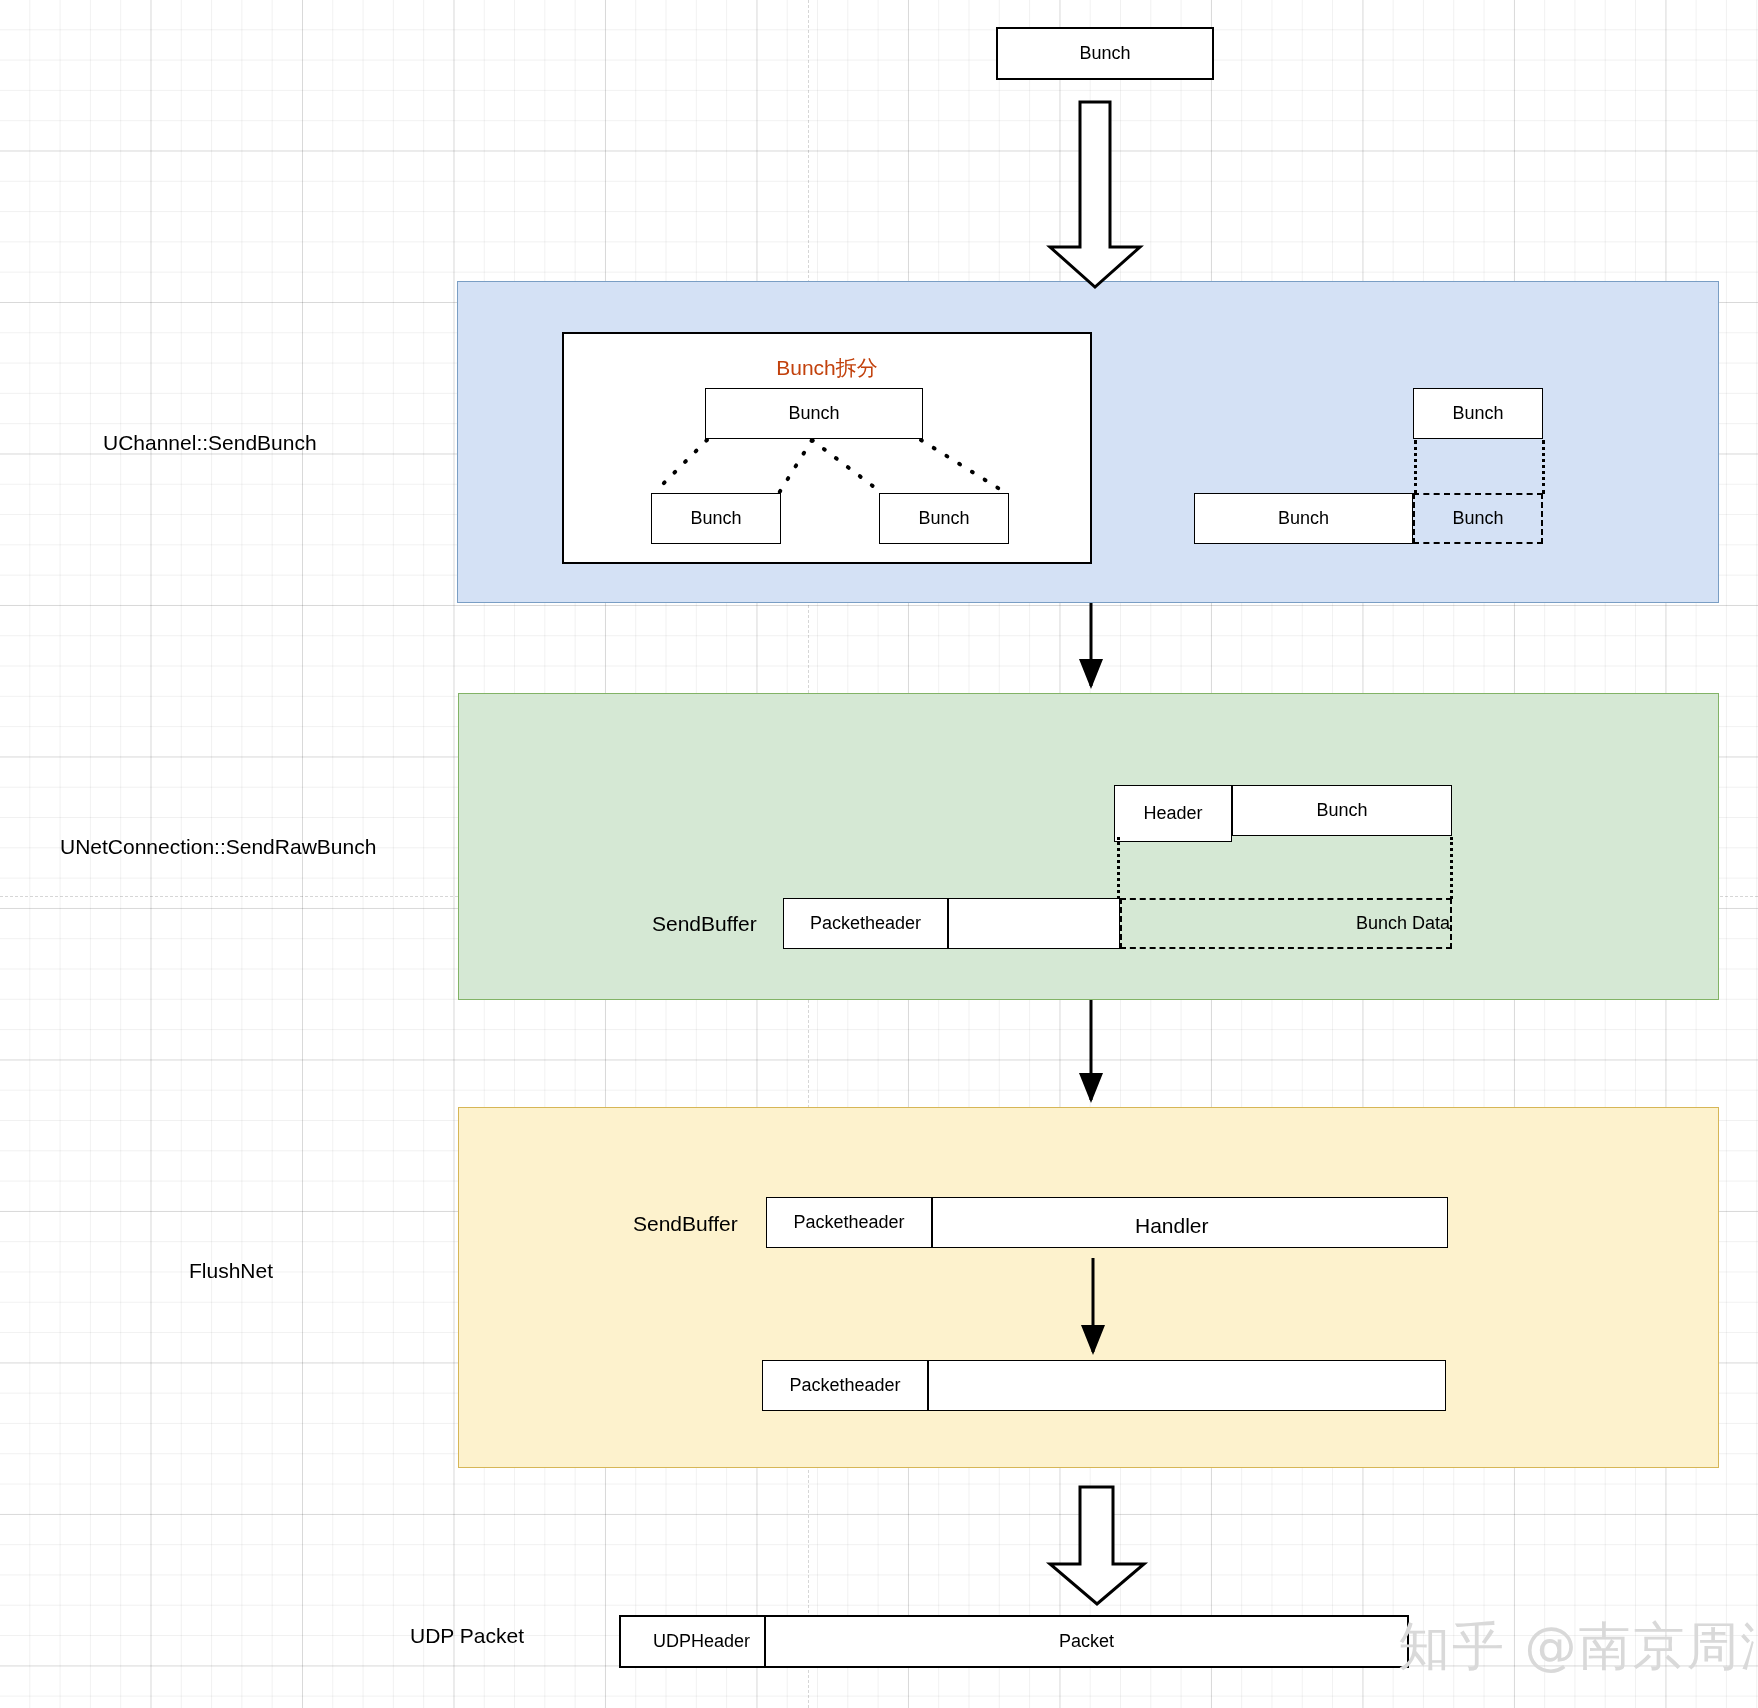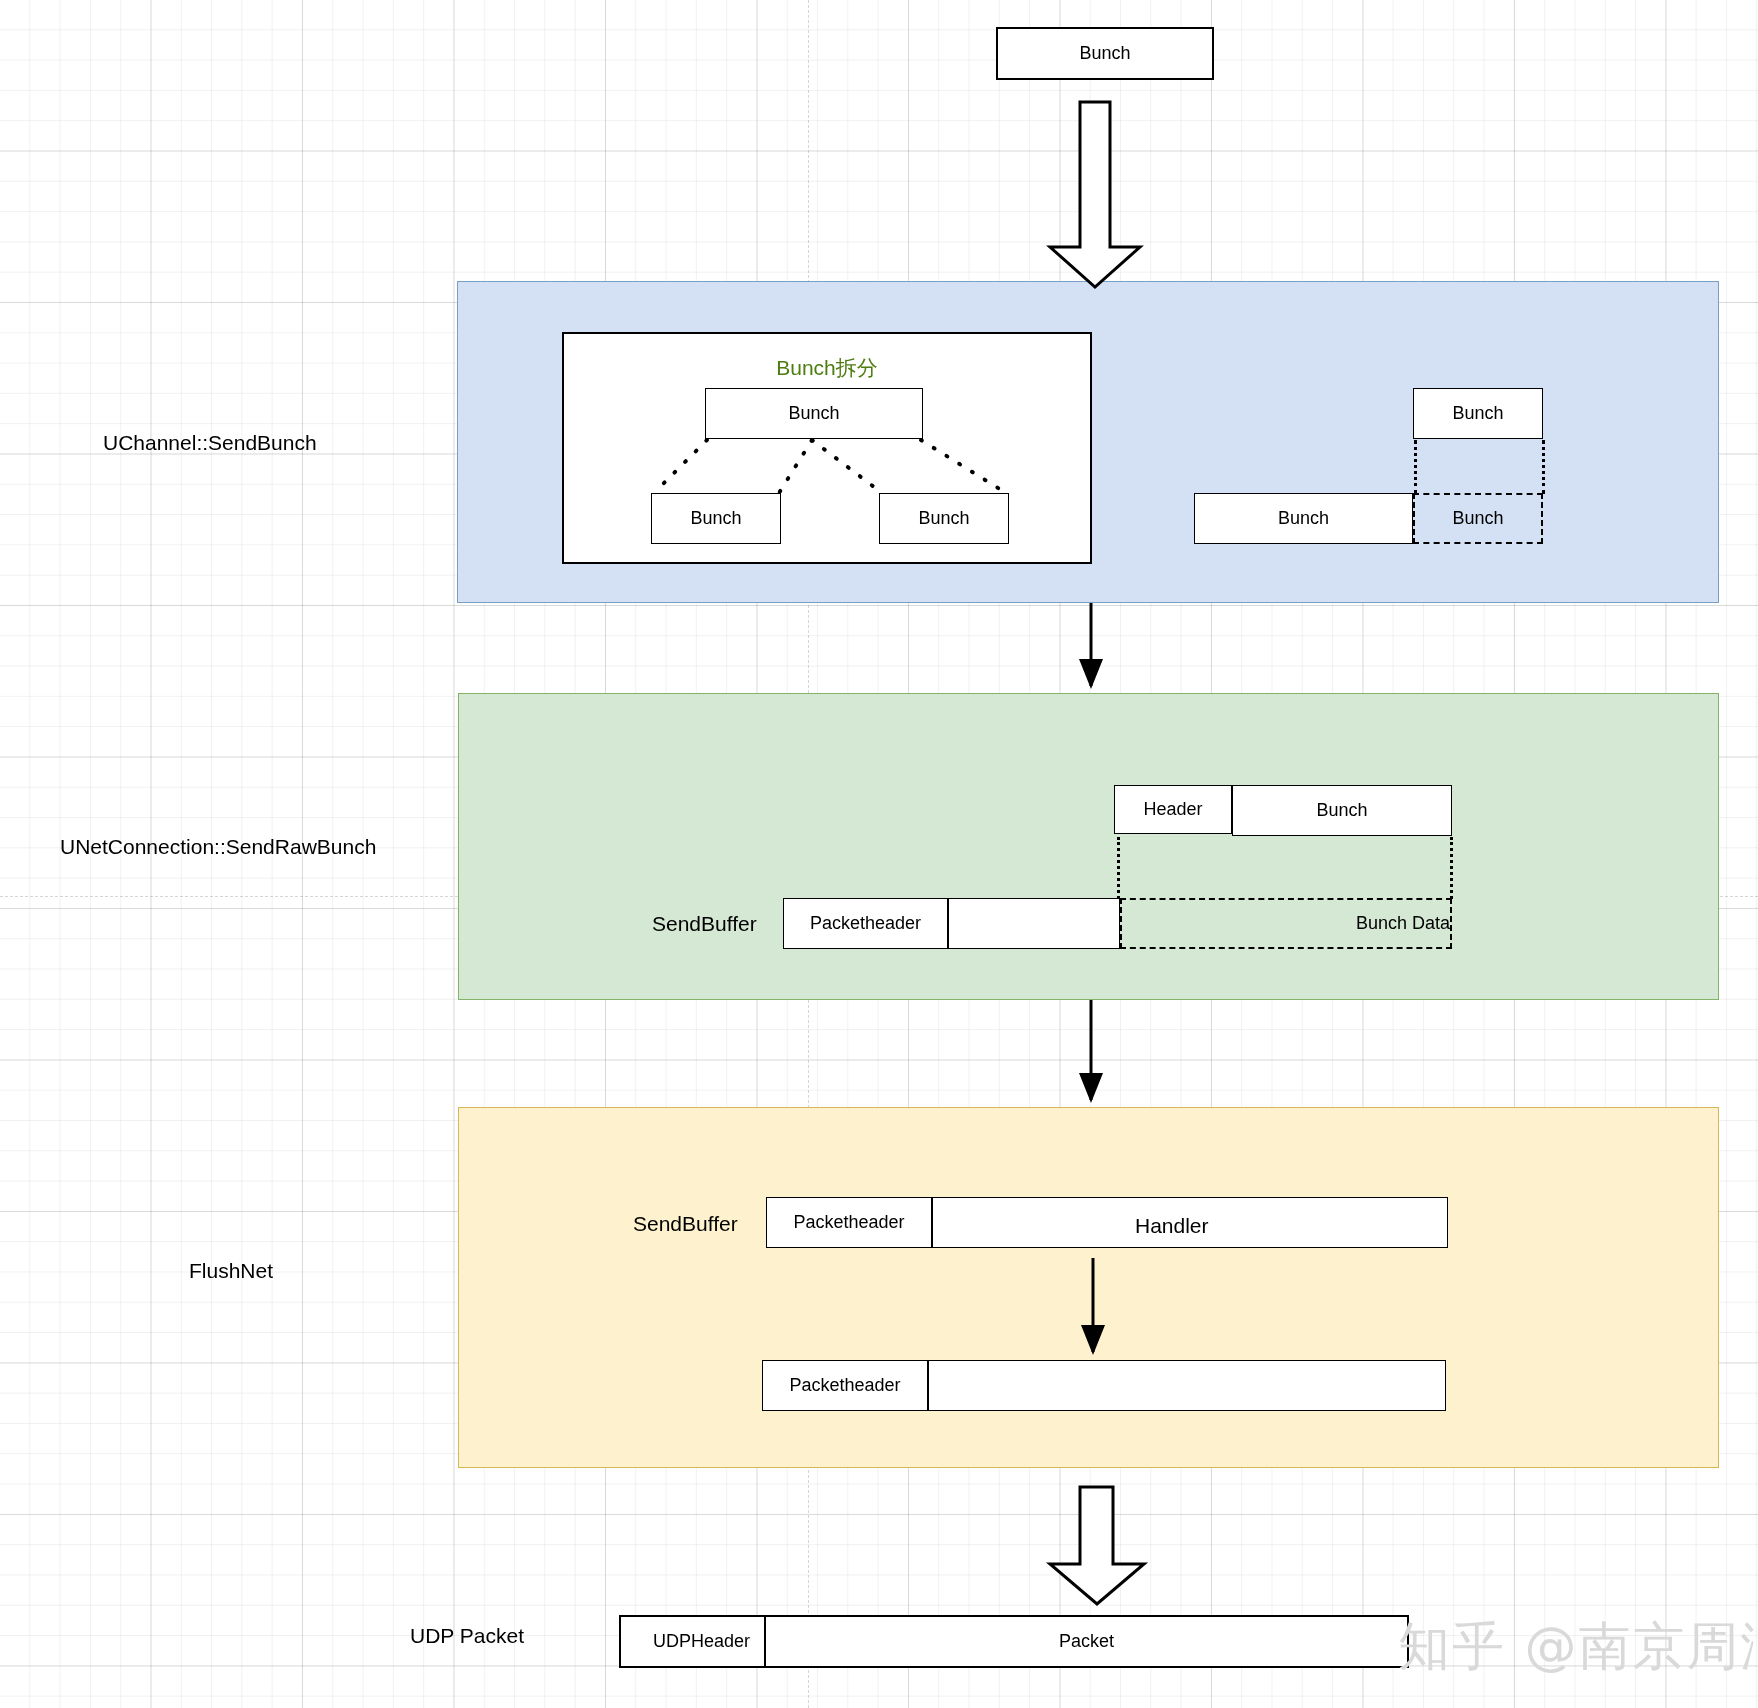--- a/index.html
+++ b/index.html
@@ -77,21 +77,21 @@
     position: absolute;
     box-sizing: border-box;
     background: #ffffff;
     border: 2px solid #000000;
   }
   .panel-title {
     position: absolute;
     left: 0; right: 0;
     text-align: center;
     font-size: 21px;
-    color: #4d7c0f;
+    color: #c2410c;
   }
   .dotted-v {
     position: absolute;
     width: 0;
     border-left: 3px dotted #000000;
   }
 
   svg.overlay {
     position: absolute;
     left: 0; top: 0;
@@ -151,21 +151,21 @@
   <div class="bx dashed-box" style="left:1413px; top:493px; width:130px; height:51px;">
     <span>Bunch</span>
   </div>
 
   <div class="dotted-v" style="left:1414px; top:440px; height:54px;"></div>
   <div class="dotted-v" style="left:1542px; top:440px; height:54px;"></div>
 
   <div class="band green" style="left:458px; top:693px; width:1261px; height:307px;">
   </div>
 
-  <div class="bx thin" style="left:1114px; top:785px; width:118px; height:49px;">
+  <div class="bx thin" style="left:1114px; top:785px; width:118px; height:57px;">
     <span>Header</span>
   </div>
   <div class="bx thin" style="left:1232px; top:785px; width:220px; height:51px;">
     <span>Bunch</span>
   </div>
 
   <div class="lbl" style="left:652px; top:911px;">SendBuffer</div>
 
   <div class="bx thin" style="left:783px; top:898px; width:165px; height:51px;">
     <span>Packetheader</span>

